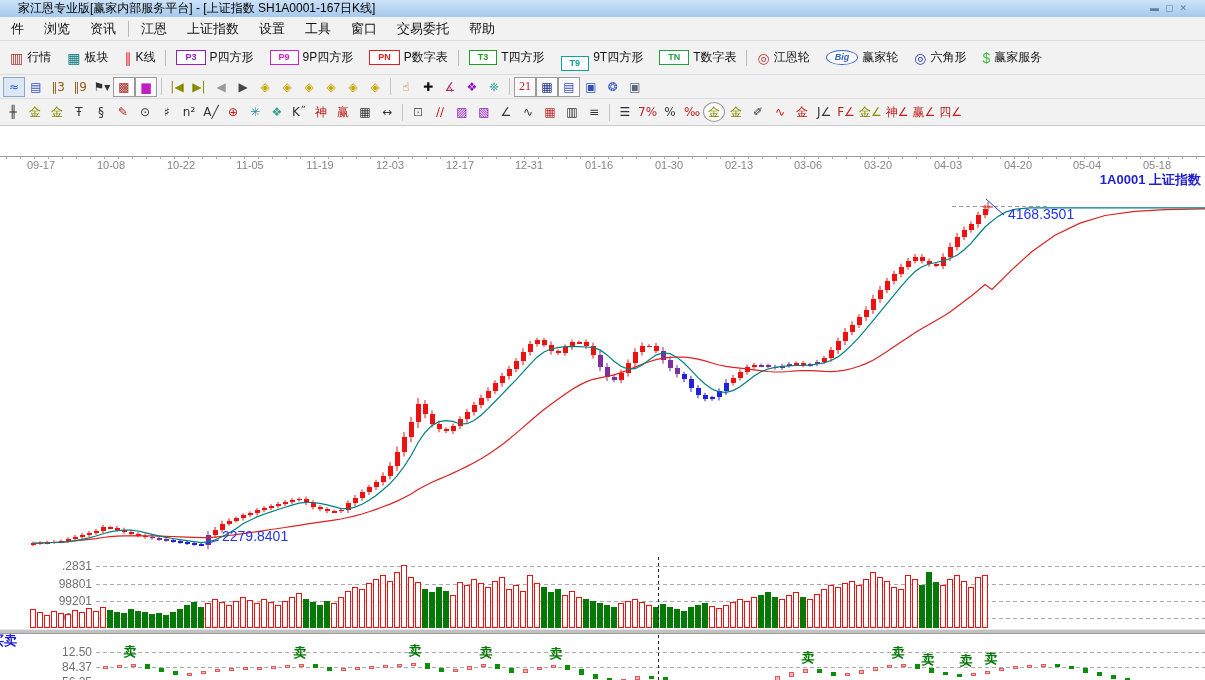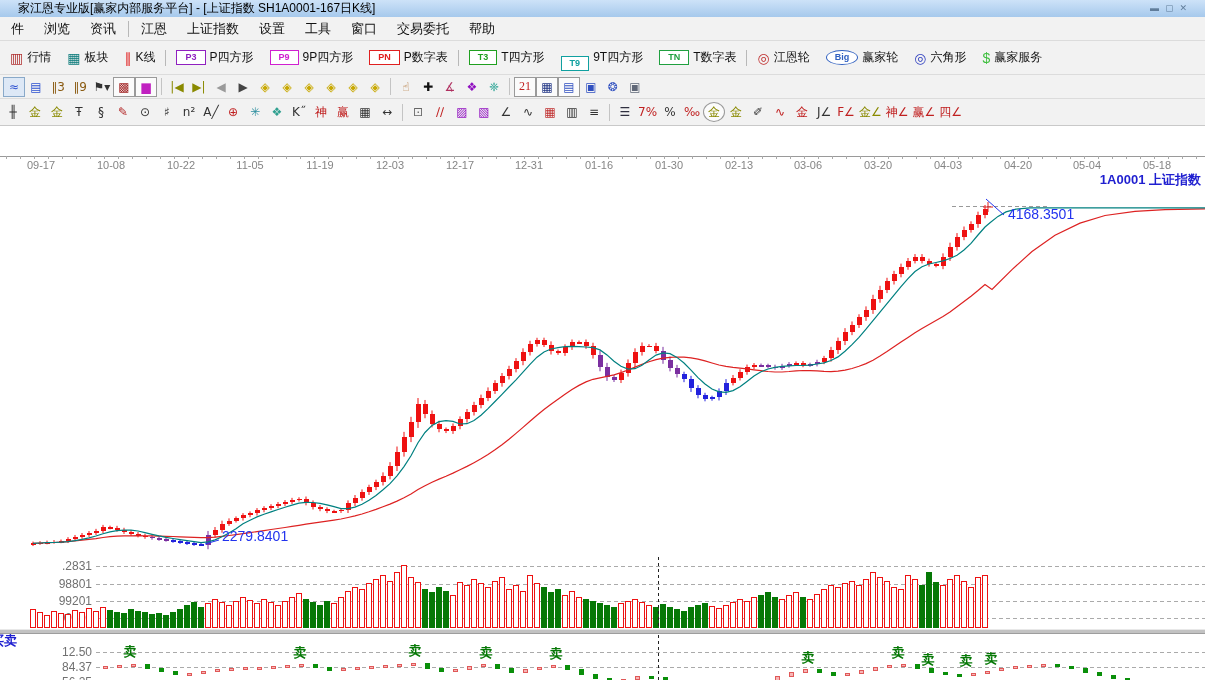--- a/index.html
+++ b/index.html
@@ -110,21 +110,21 @@
       <button class="tba">
         <span class="badge" style="color: rgb(32, 160, 64); border-color: rgb(32, 160, 64);">TN</span>
         <span class="tlabel">T数字表</span>
       </button>
       <span class="vsep"></span>
       <button class="tba">
         <span class="glyph" style="color: rgb(192, 48, 48);">◎</span>
         <span class="tlabel">江恩轮</span>
       </button>
       <button class="tba">
-        <span class="badge" style="color: rgb(48, 96, 192); border-color: rgb(48, 96, 192); border-radius: 50%;">Big</span>
+        <span class="badge" style="color: rgb(48, 96, 192); border-color: rgb(48, 96, 192); border-radius: 50%; font-style: italic;">Big</span>
         <span class="tlabel">赢家轮</span>
       </button>
       <button class="tba">
         <span class="glyph" style="color: rgb(48, 64, 192);">◎</span>
         <span class="tlabel">六角形</span>
       </button>
       <button class="tba">
         <span class="glyph" style="color: rgb(63, 191, 63);">$</span>
         <span class="tlabel">赢家服务</span>
       </button>

